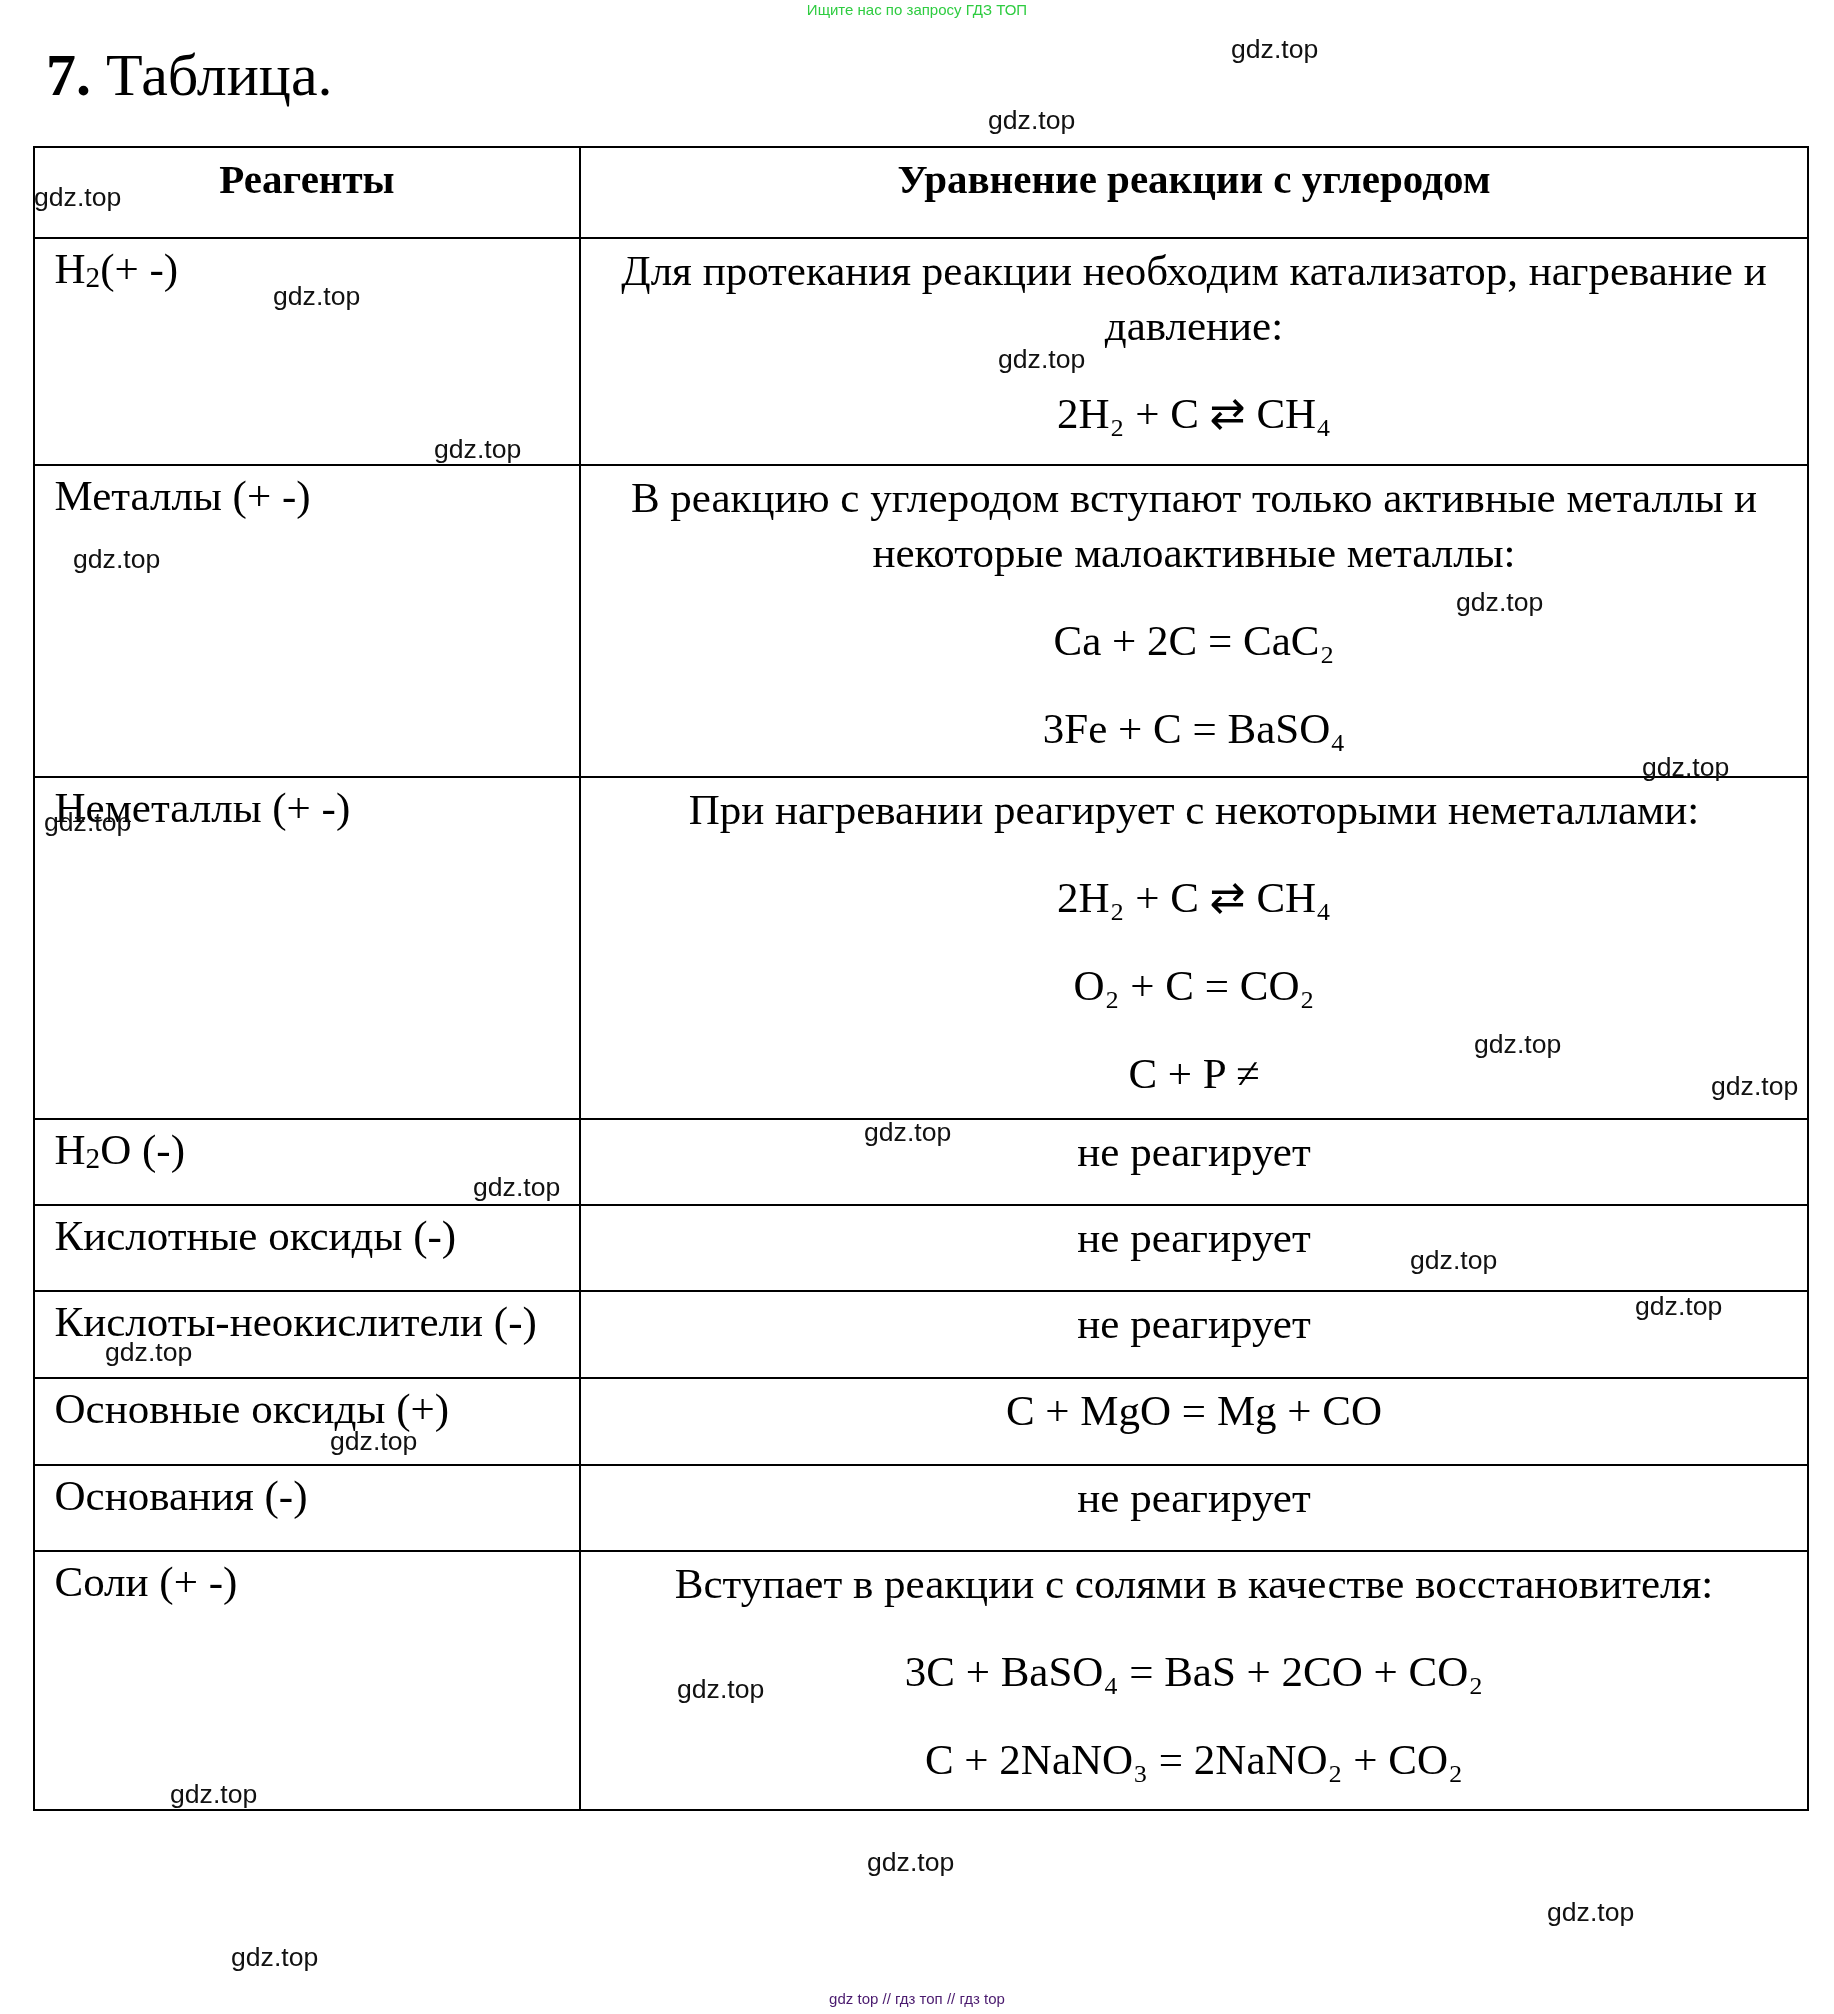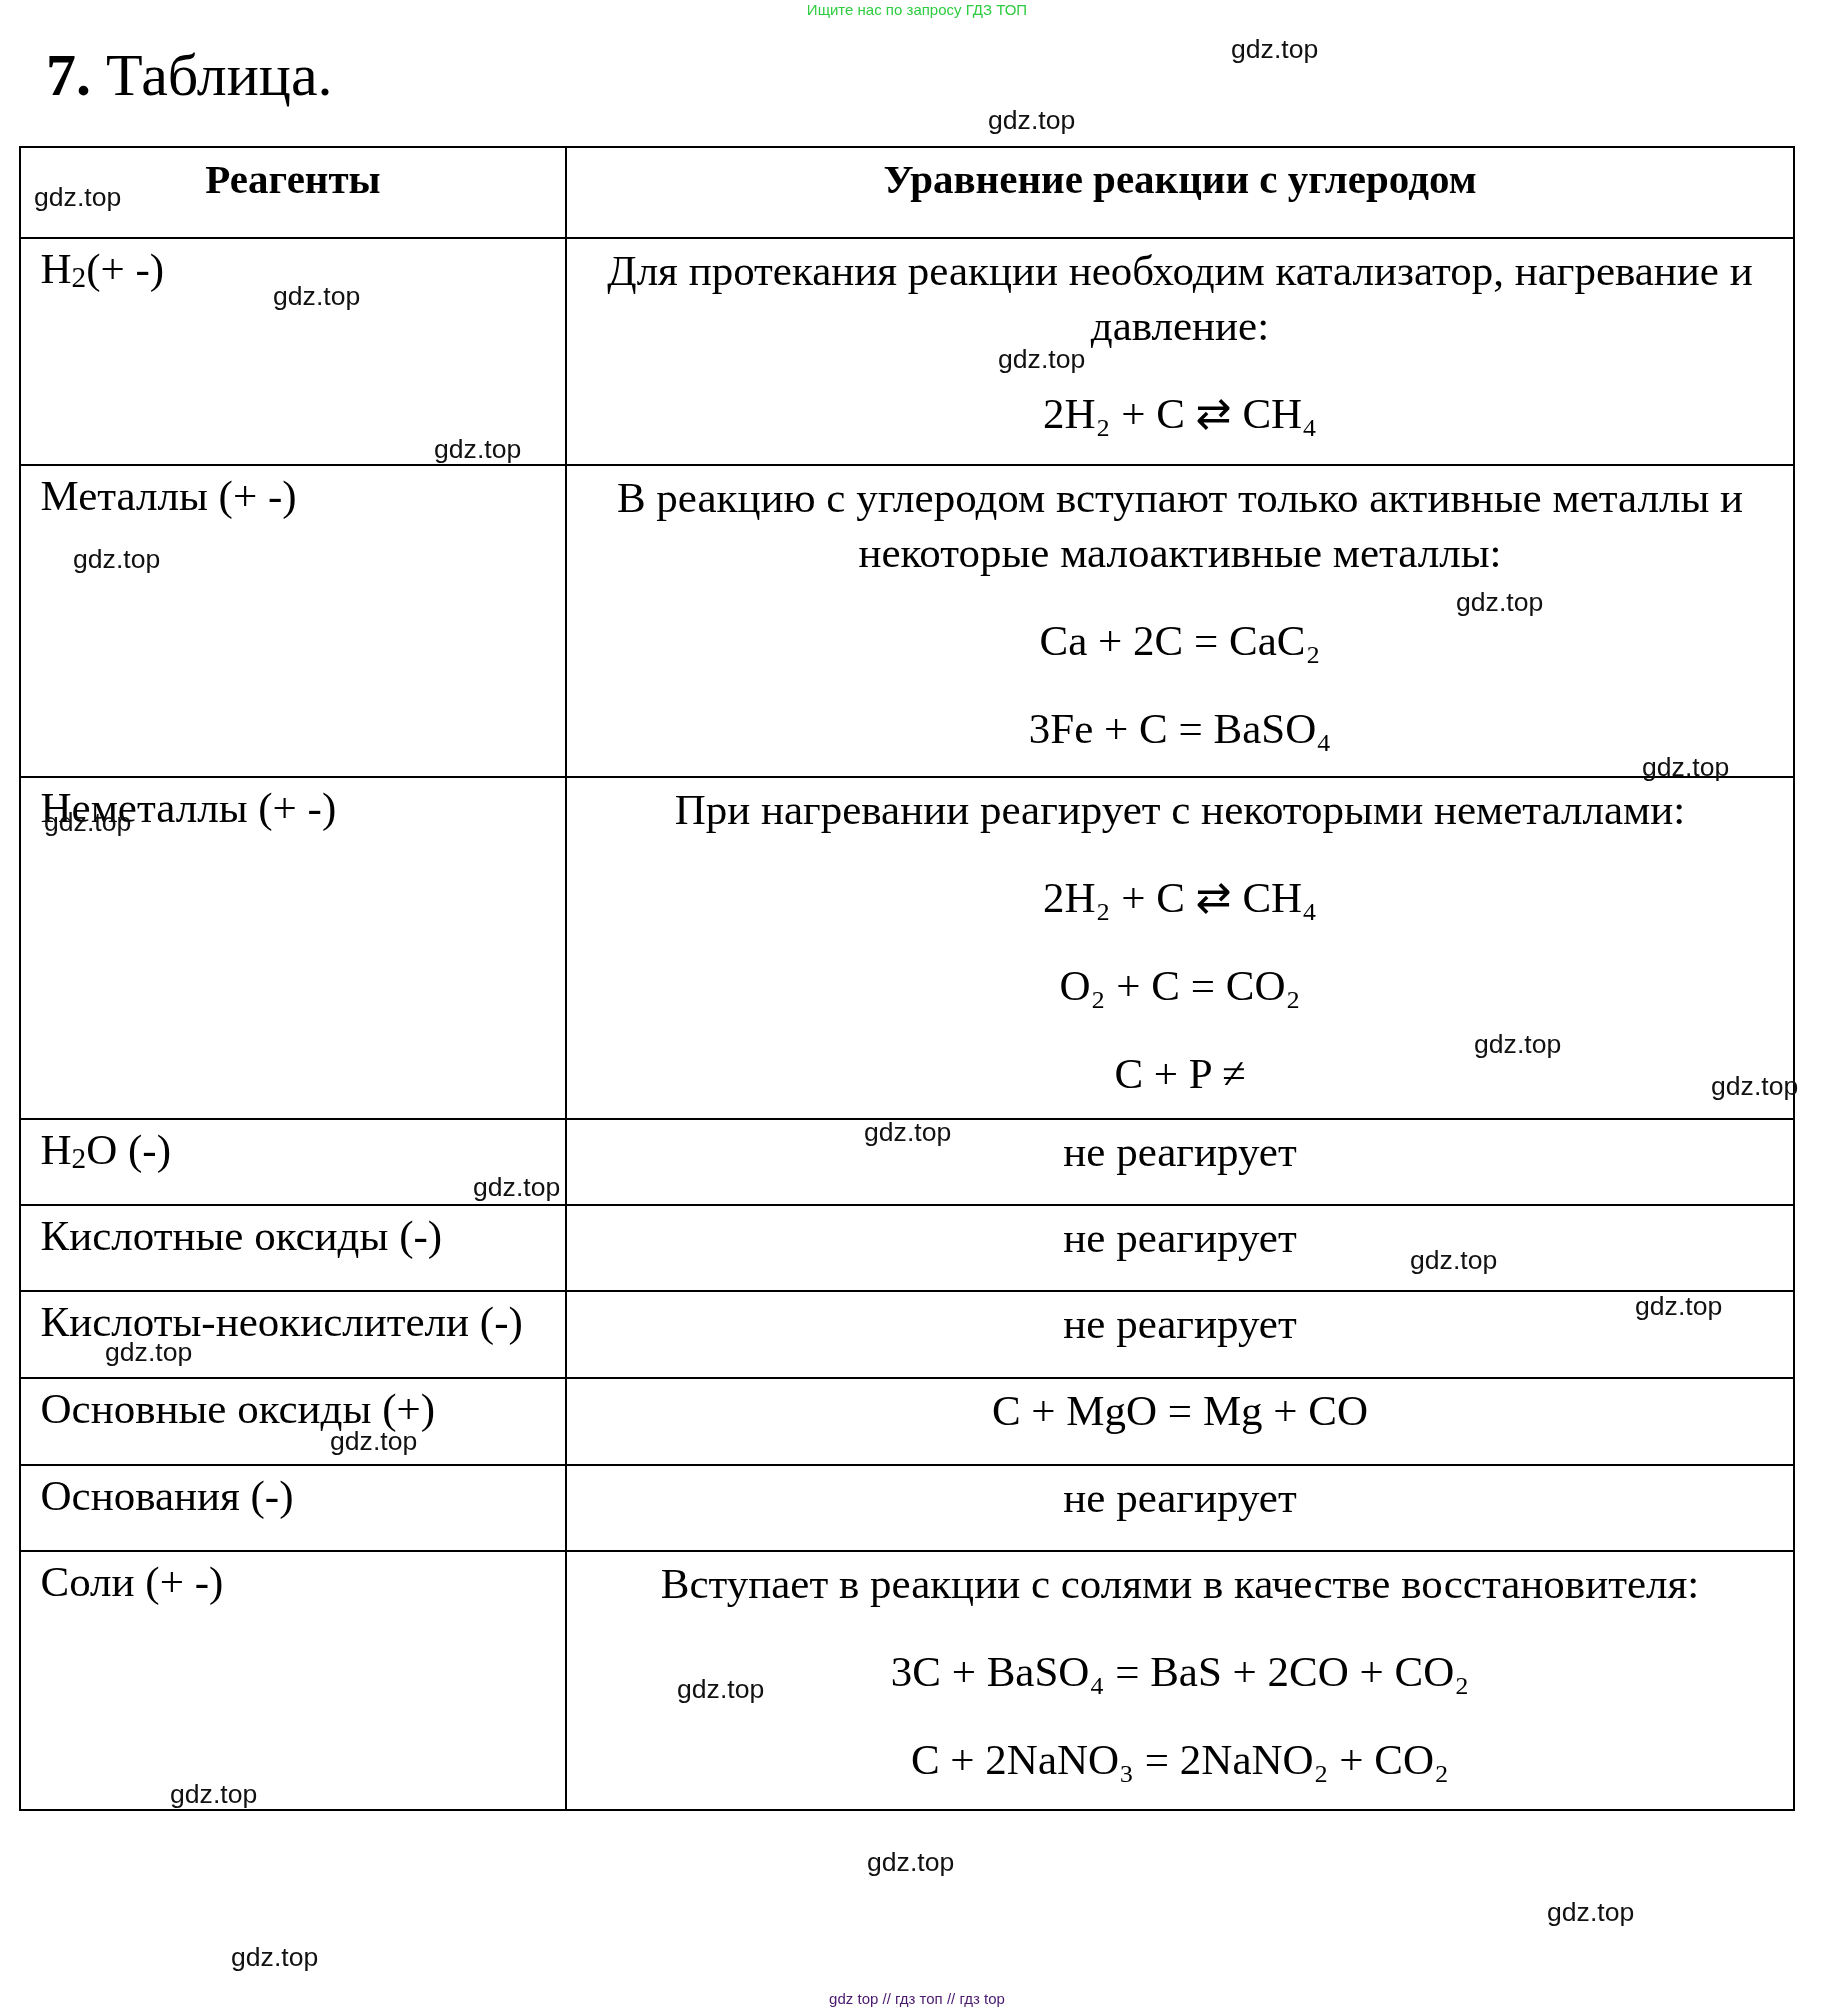--- a/index.html
+++ b/index.html
@@ -1,21 +1,21 @@
 <!DOCTYPE html>
 <html style="font-size:14px"><head>
 <meta charset="utf-8">
 <style>
   html, body { margin:0; padding:0; background:#ffffff; }
   body { width:1834px; height:2014px; position:relative; overflow:hidden; font-family:"Liberation Serif", serif; color:#000; }
   .top-banner { position:absolute; top:0; left:0; width:1834px; text-align:center; font-family:"Liberation Sans", sans-serif; font-size:15px; color:#2ecc40; line-height:19.5px; }
   .bottom-banner { position:absolute; top:1990px; left:0; width:1834px; text-align:center; font-family:"Liberation Sans", sans-serif; font-size:15px; color:#4a1a6e; }
   .page-title { position:absolute; left:46px; top:35px; font-size:60px; line-height:80px; }
   .page-title b { font-weight:bold; }
-  table.main { position:absolute; left:19px; top:146px; width:1774px; border-collapse:collapse; table-layout:fixed; }
+  table.main { position:absolute; left:33px; top:146px; width:1774px; border-collapse:collapse; table-layout:fixed; }
   table.main td, table.main th { border:2.7px solid #000; vertical-align:top; padding:0; }
   col.c1 { width:546px; }
   col.c2 { width:1228px; }
   th { font-weight:bold; font-size:41px; text-align:center; height:82px; padding-top:7px !important; }
   .reagent { font-size:43px; padding:5.3px 0 0 19.5px !important; line-height:50px; }
   .cell-right { text-align:center; font-size:43px; line-height:55px; padding-top:3.5px !important; }
   .note { padding:0 17.7px; }
   .eq { margin-top:33px; }
   .eq-first { margin-top:12.4px; }
   sub { font-size:0.68em; vertical-align:-0.12em; line-height:0; }

